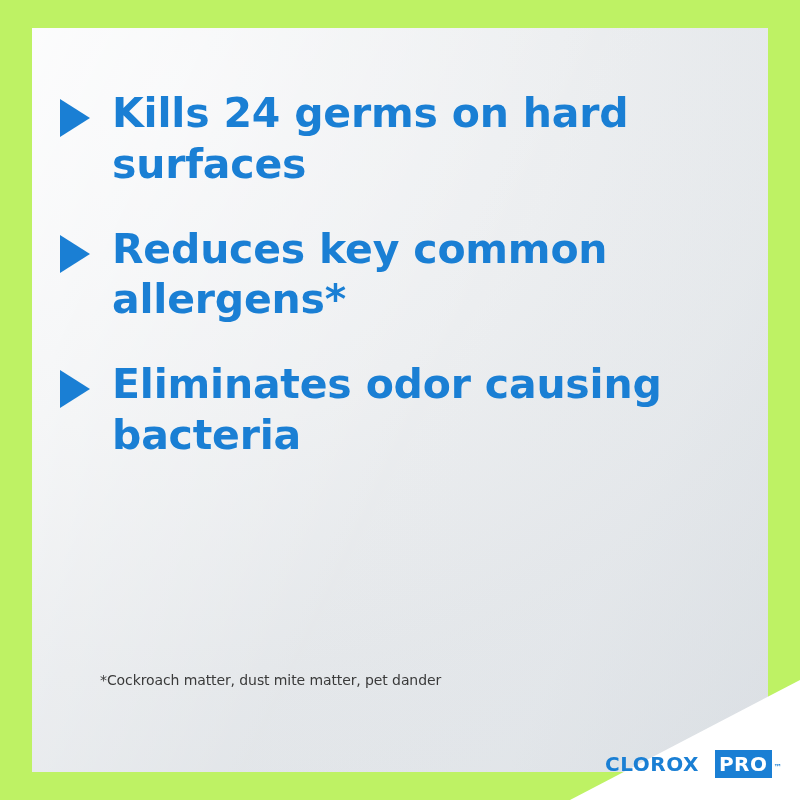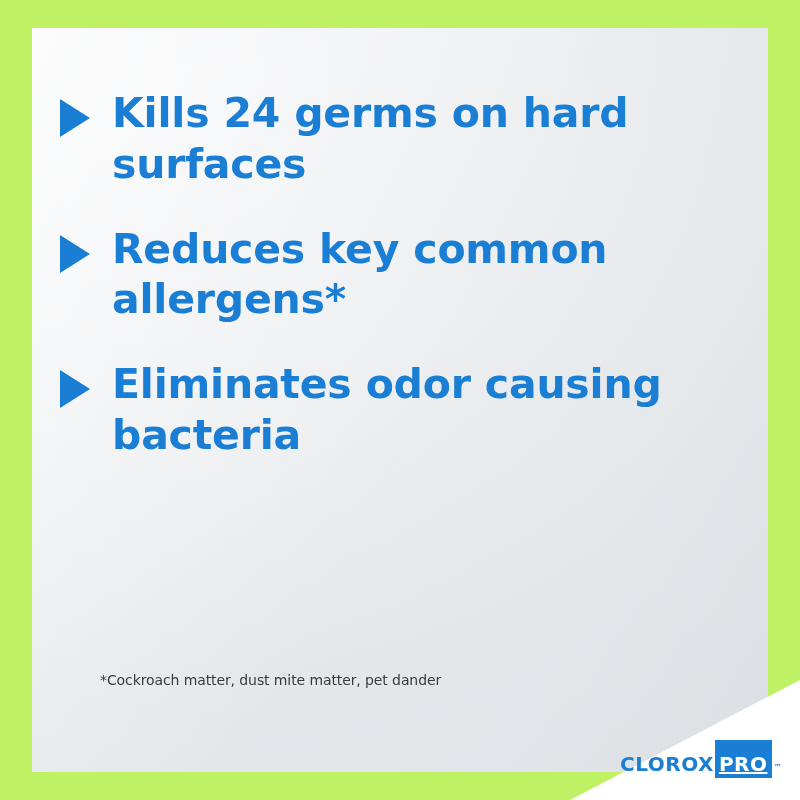--- a/index.html
+++ b/index.html
@@ -108,23 +108,22 @@
     font-size: 20px;
     letter-spacing: 0.5px;
   }
   #brand-logo .clorox {
     color: #1a7fd4;
     margin-left: 44px;
   }
   #brand-logo .pro {
     background: #1a7fd4;
     color: #ffffff;
-    padding: 12px 4px 2px 4px;
-    margin-left: 1px;
-    text-decoration: underline;
+    padding: 2px 4px 2px 4px;
+    margin-left: 16px;
   }
   #brand-logo .tm {
     font-size: 8px;
     color: #1a7fd4;
     margin-left: 2px;
     position: relative;
     top: -1px;
   }
 </style>
 </head>

